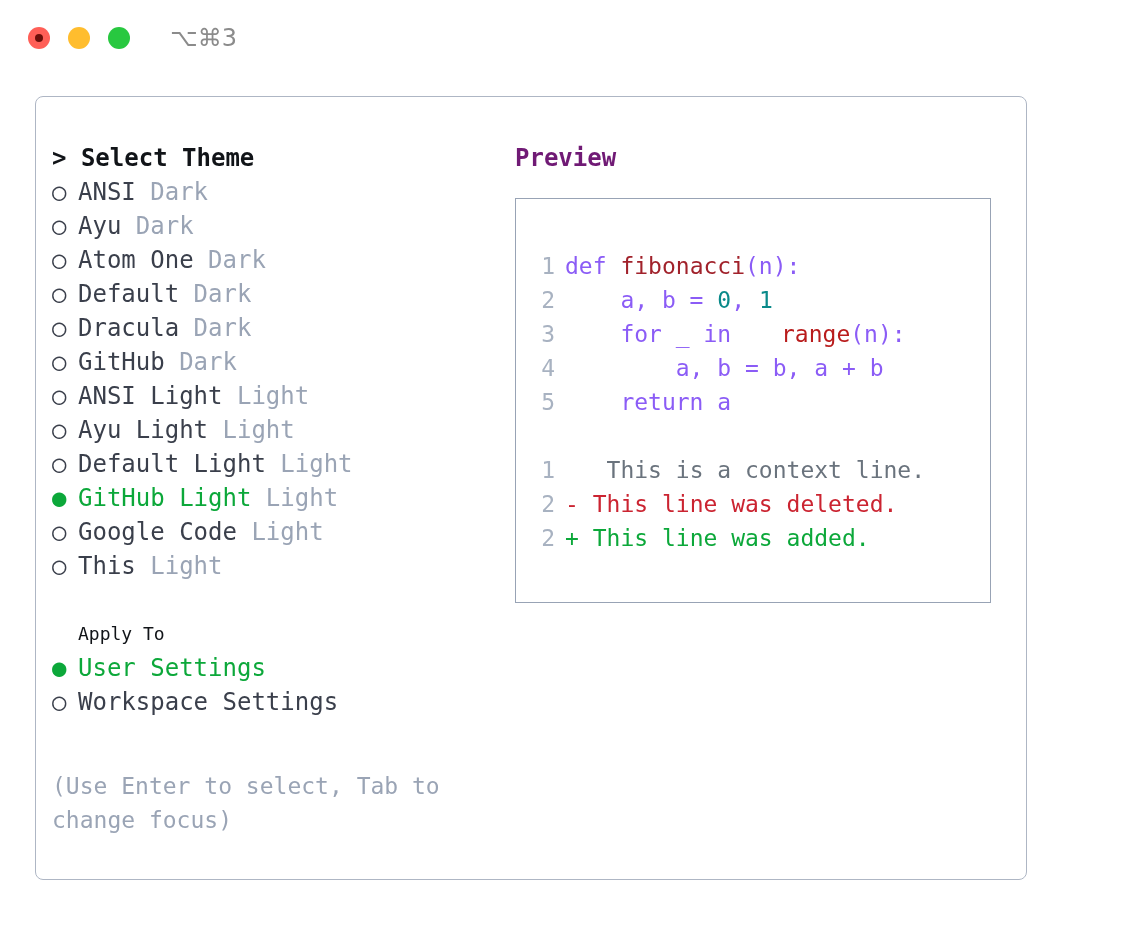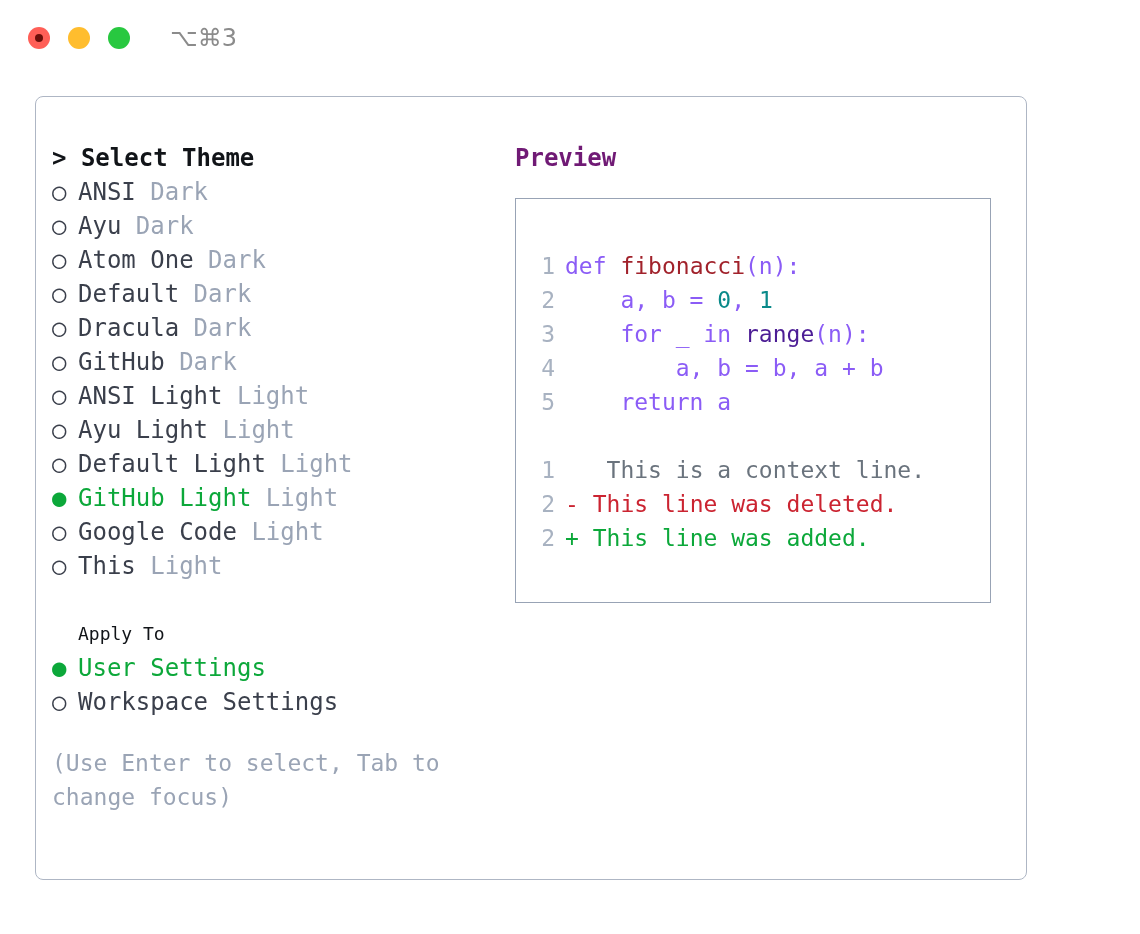--- a/index.html
+++ b/index.html
@@ -109,21 +109,21 @@
   .spacer-sm { height: 34px; }
   .apply-head {
     padding-left: 26px;
     color: #111418;
     font-size: 18px;
     height: 34px;
     line-height: 34px;
     white-space: pre;
   }
   #hint {
-    margin-top: 27px;
+    margin-top: 50px;
     font-size: 23px;
     line-height: 34px;
     color: #9aa4b5;
     width: 400px;
     white-space: pre-wrap;
   }
 
   
   #right-col {
     position: absolute;
@@ -158,21 +158,21 @@
   .gut {
     display: inline-block;
     width: 22px;
     text-align: right;
     color: #a8b2c1;
     margin-right: 10px;
   }
   .c-plain { color: #8b5cf6; }
   .c-fn    { color: #a1222b; }
   .c-num   { color: #0a8a8a; }
-  .c-call  { color: #4c1d95; }
+  .c-call  { color: #b91c1c; margin-left: 36px; }
   .d-ctx   { color: #6a737d; }
   .d-del   { color: #cb2431; }
   .d-add   { color: #0ca83a; }
   .blankline { height: 34px; }
 </style>
 </head>
 <body>
 
 <div id="window">
 

